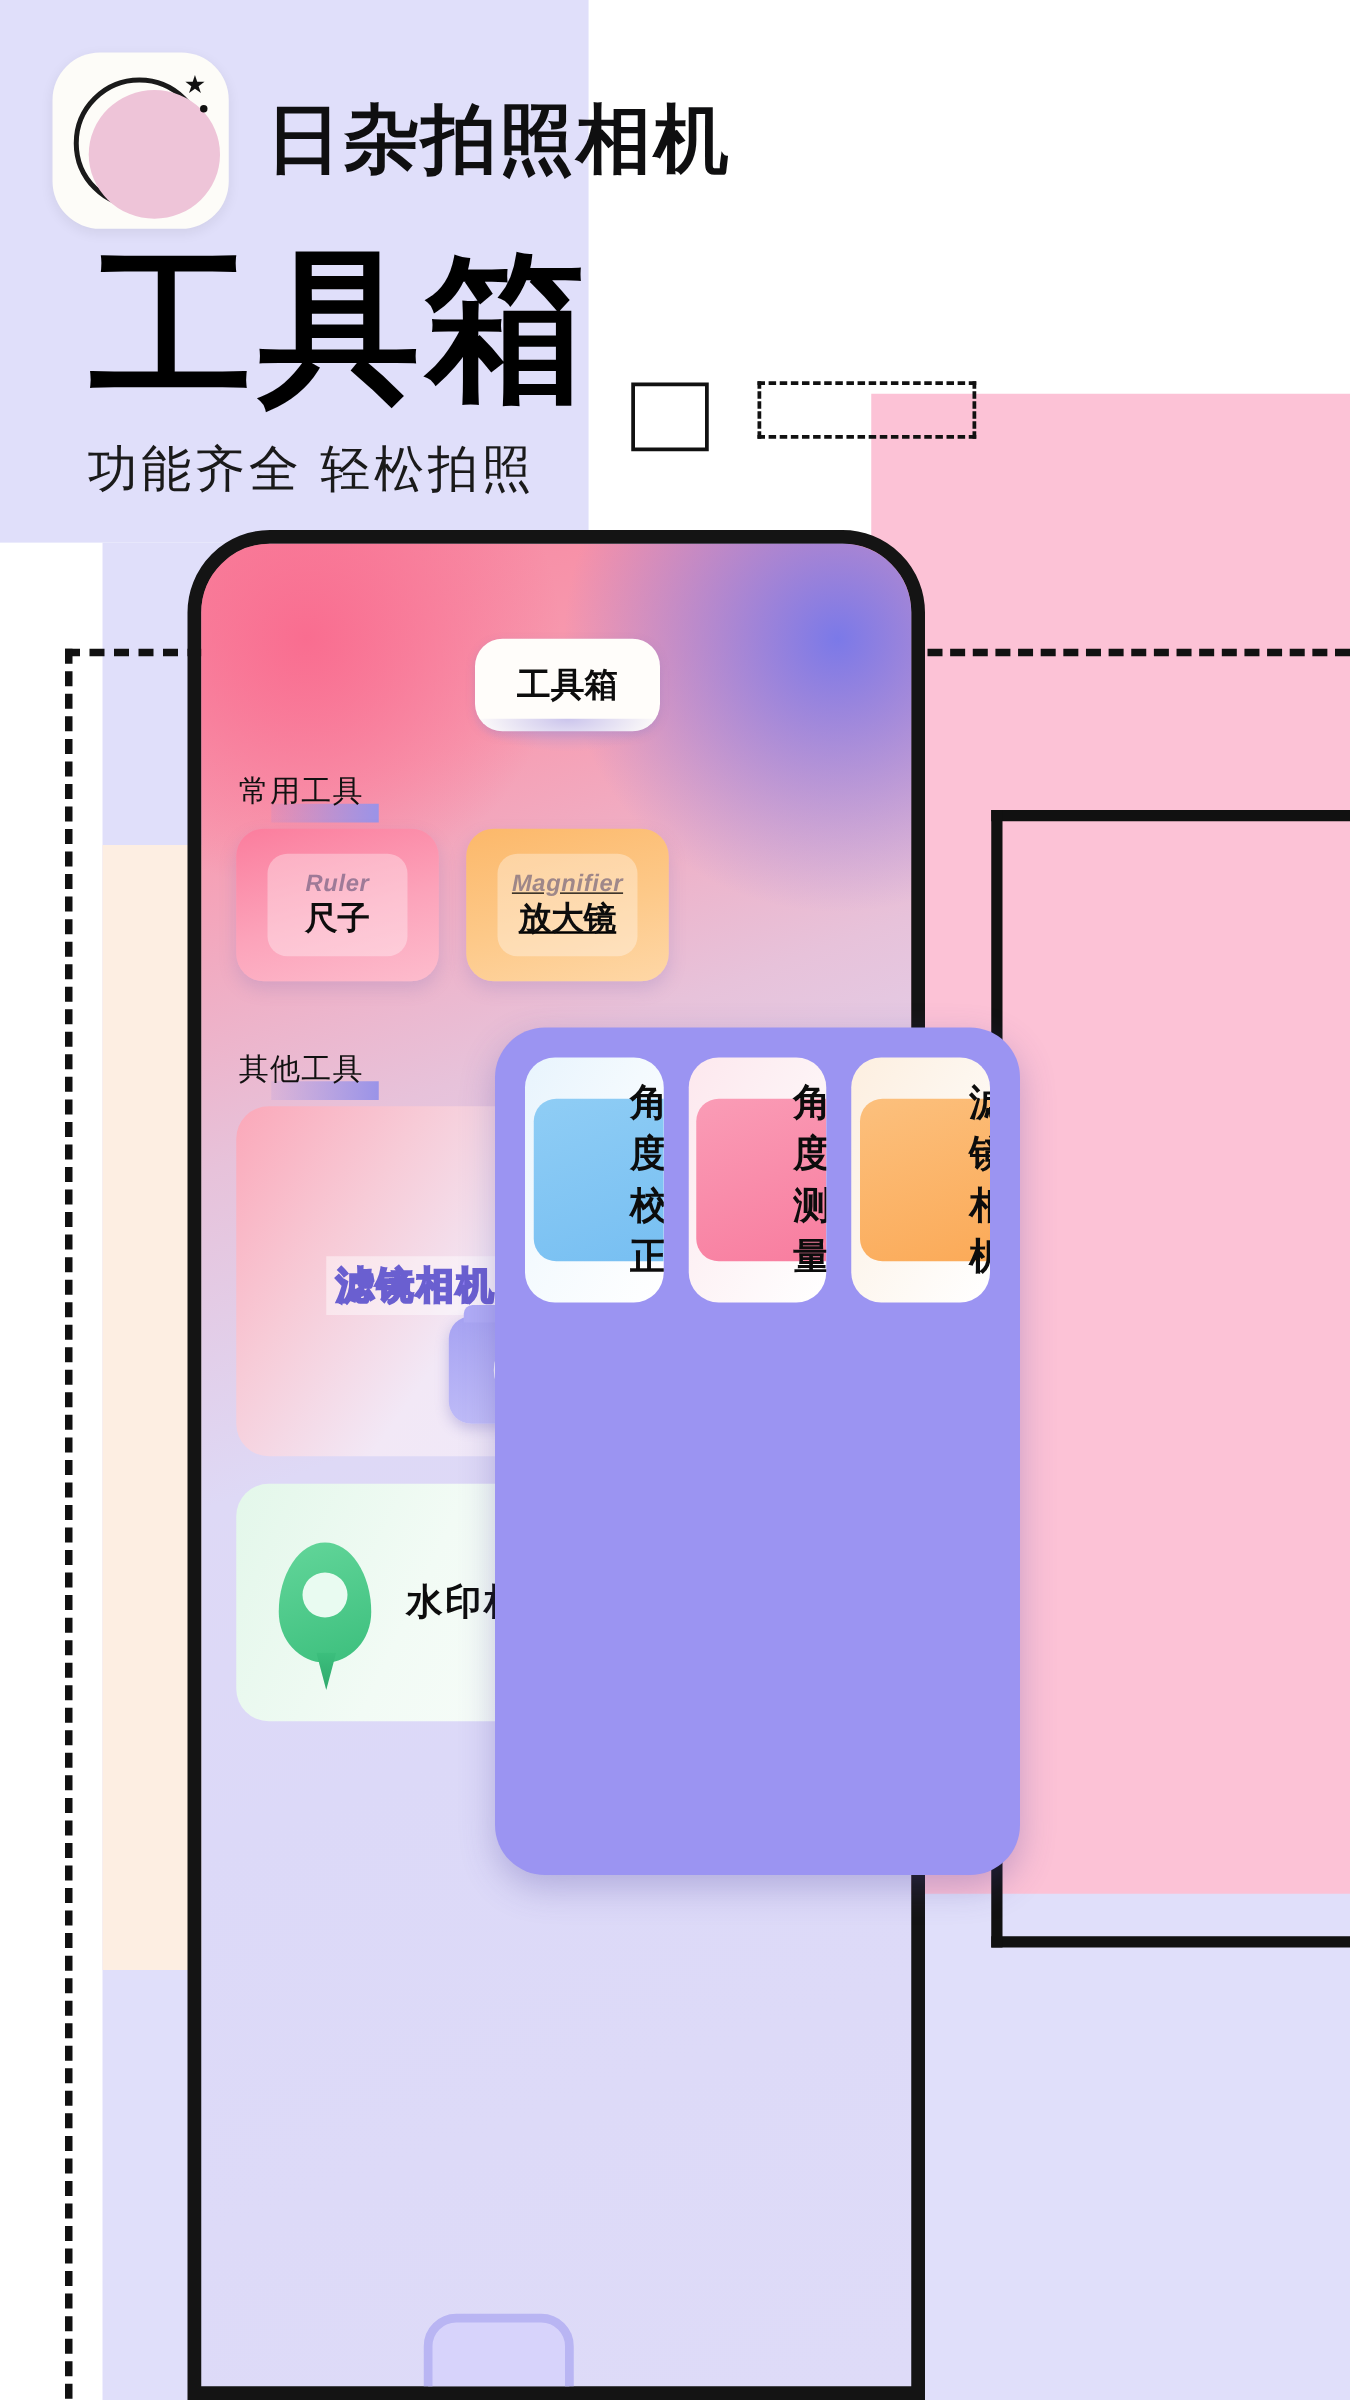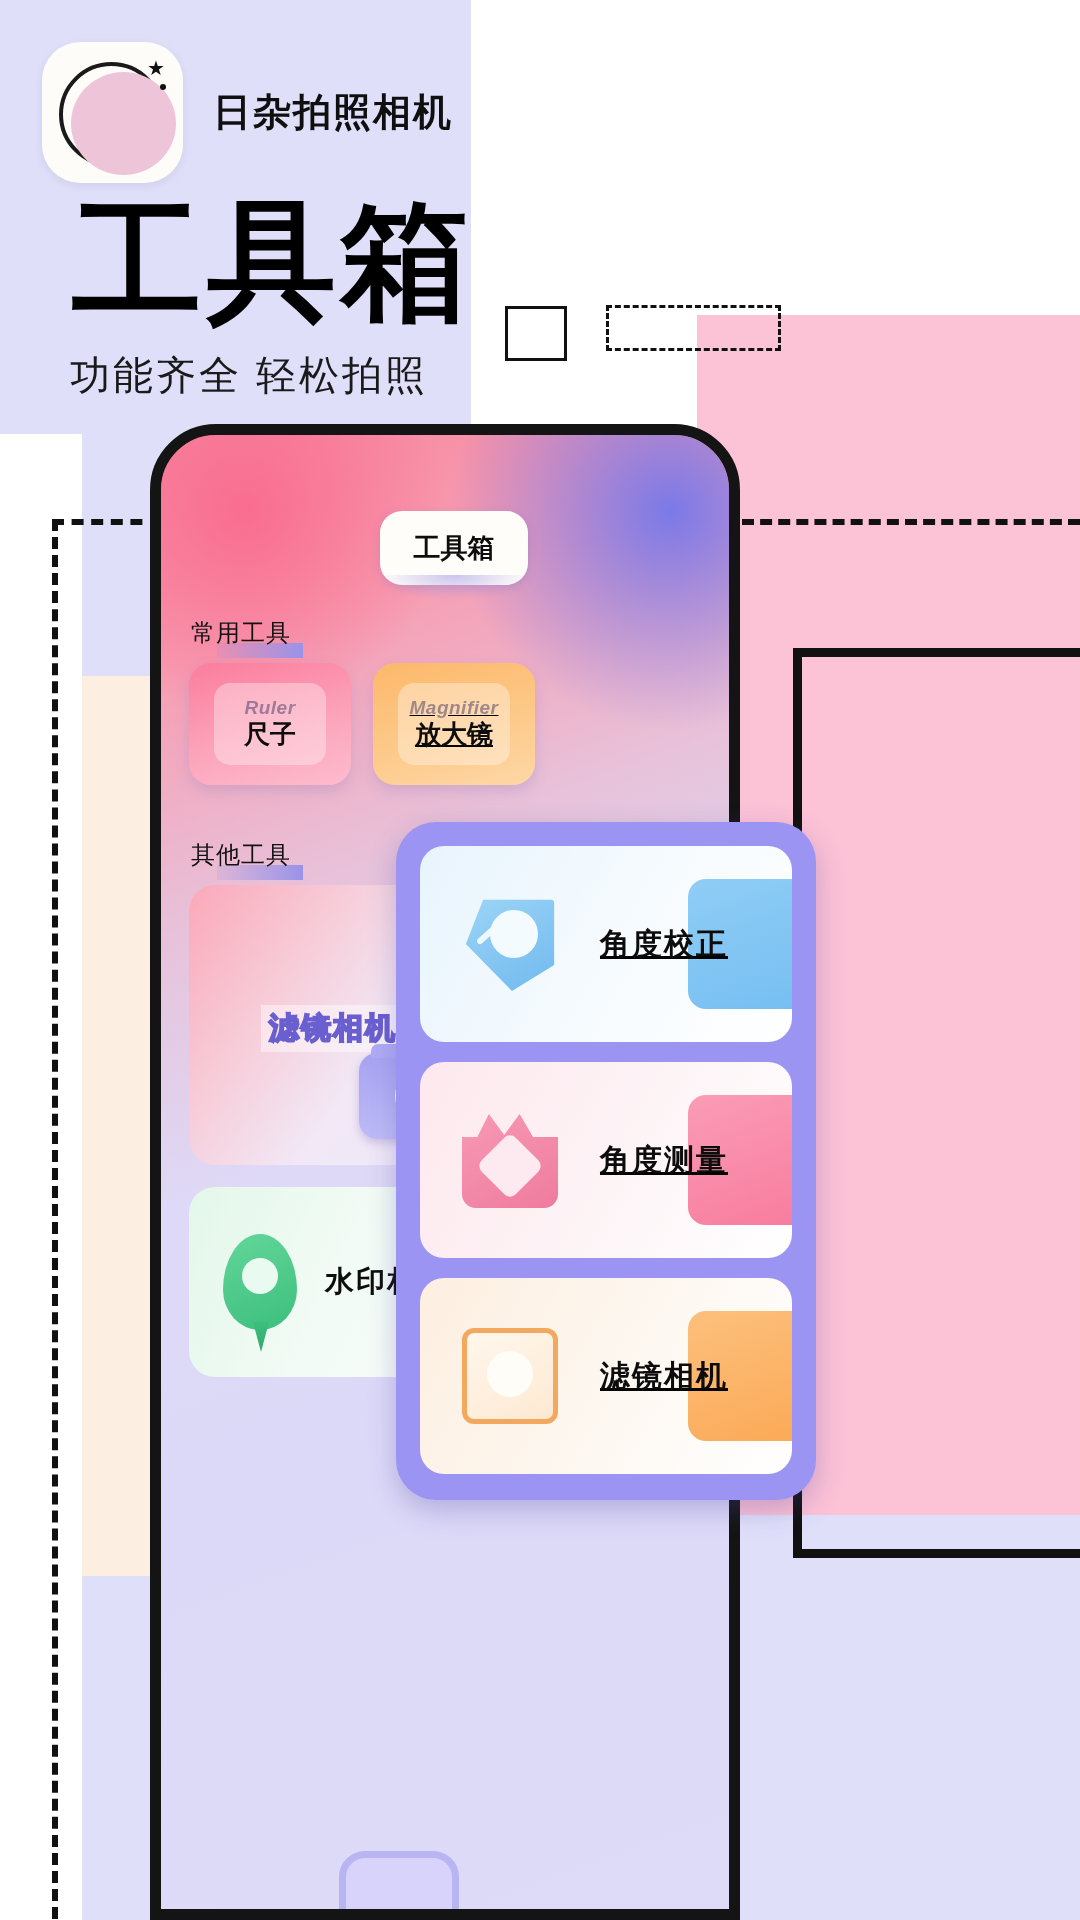--- a/index.html
+++ b/index.html
@@ -82,21 +82,21 @@
     position:absolute; left:29px; top:30px; width:105px; height:103px;
     border-radius:50%; background:#eec4d8;
   }
   .app-icon .star{
     position:absolute; right:18px; top:16px; font-size:20px; color:#111; line-height:1;
   }
   .app-icon .star2{
     position:absolute; right:17px; top:42px; width:6px;height:6px;border-radius:50%;background:#111;
   }
   .app-name{
-    font-size:38px; font-weight:700; color:#0f0f10; letter-spacing:2px;
+    font-size:60px; font-weight:700; color:#0f0f10; letter-spacing:2px;
     font-family:"Liberation Sans","DejaVu Sans",sans-serif;
   }
 
   
   .big-title{
     position:absolute; left:72px; top:196px; z-index:20;
     font-size:130px; font-weight:900; color:#000; line-height:1;
     letter-spacing:4px;
   }
   .sub-title{
@@ -228,23 +228,22 @@
 
   .home-arc{
     position:absolute; left:178px; bottom:-52px; width:120px; height:110px;
     border:7px solid #b9b5f3; border-radius:26px; background:#d7d3fb; z-index:3;
   }
 
   
   .overlay{
     position:absolute; left:396px; top:822px; width:420px; height:678px;
     background:#9b94f2; border-radius:40px; z-index:30;
-    padding:24px 24px; display:flex; flex-direction:column; gap:20px;
+    padding:24px 24px; display:flex; flex-direction:row; gap:20px;
     box-shadow:0 10px 28px rgba(80,70,160,.3);
-    text-decoration:underline;
   }
   .ov-row{
     height:196px; border-radius:24px; position:relative;
     display:flex; align-items:center; overflow:hidden;
   }
   .ov-row .ico{ margin-left:42px; width:96px; height:96px; position:relative; }
   .ov-row .olabel{
     margin-left:42px; font-size:30px; font-weight:800; color:#0c0c0c; letter-spacing:2px;
     position:relative; z-index:3;
   }

